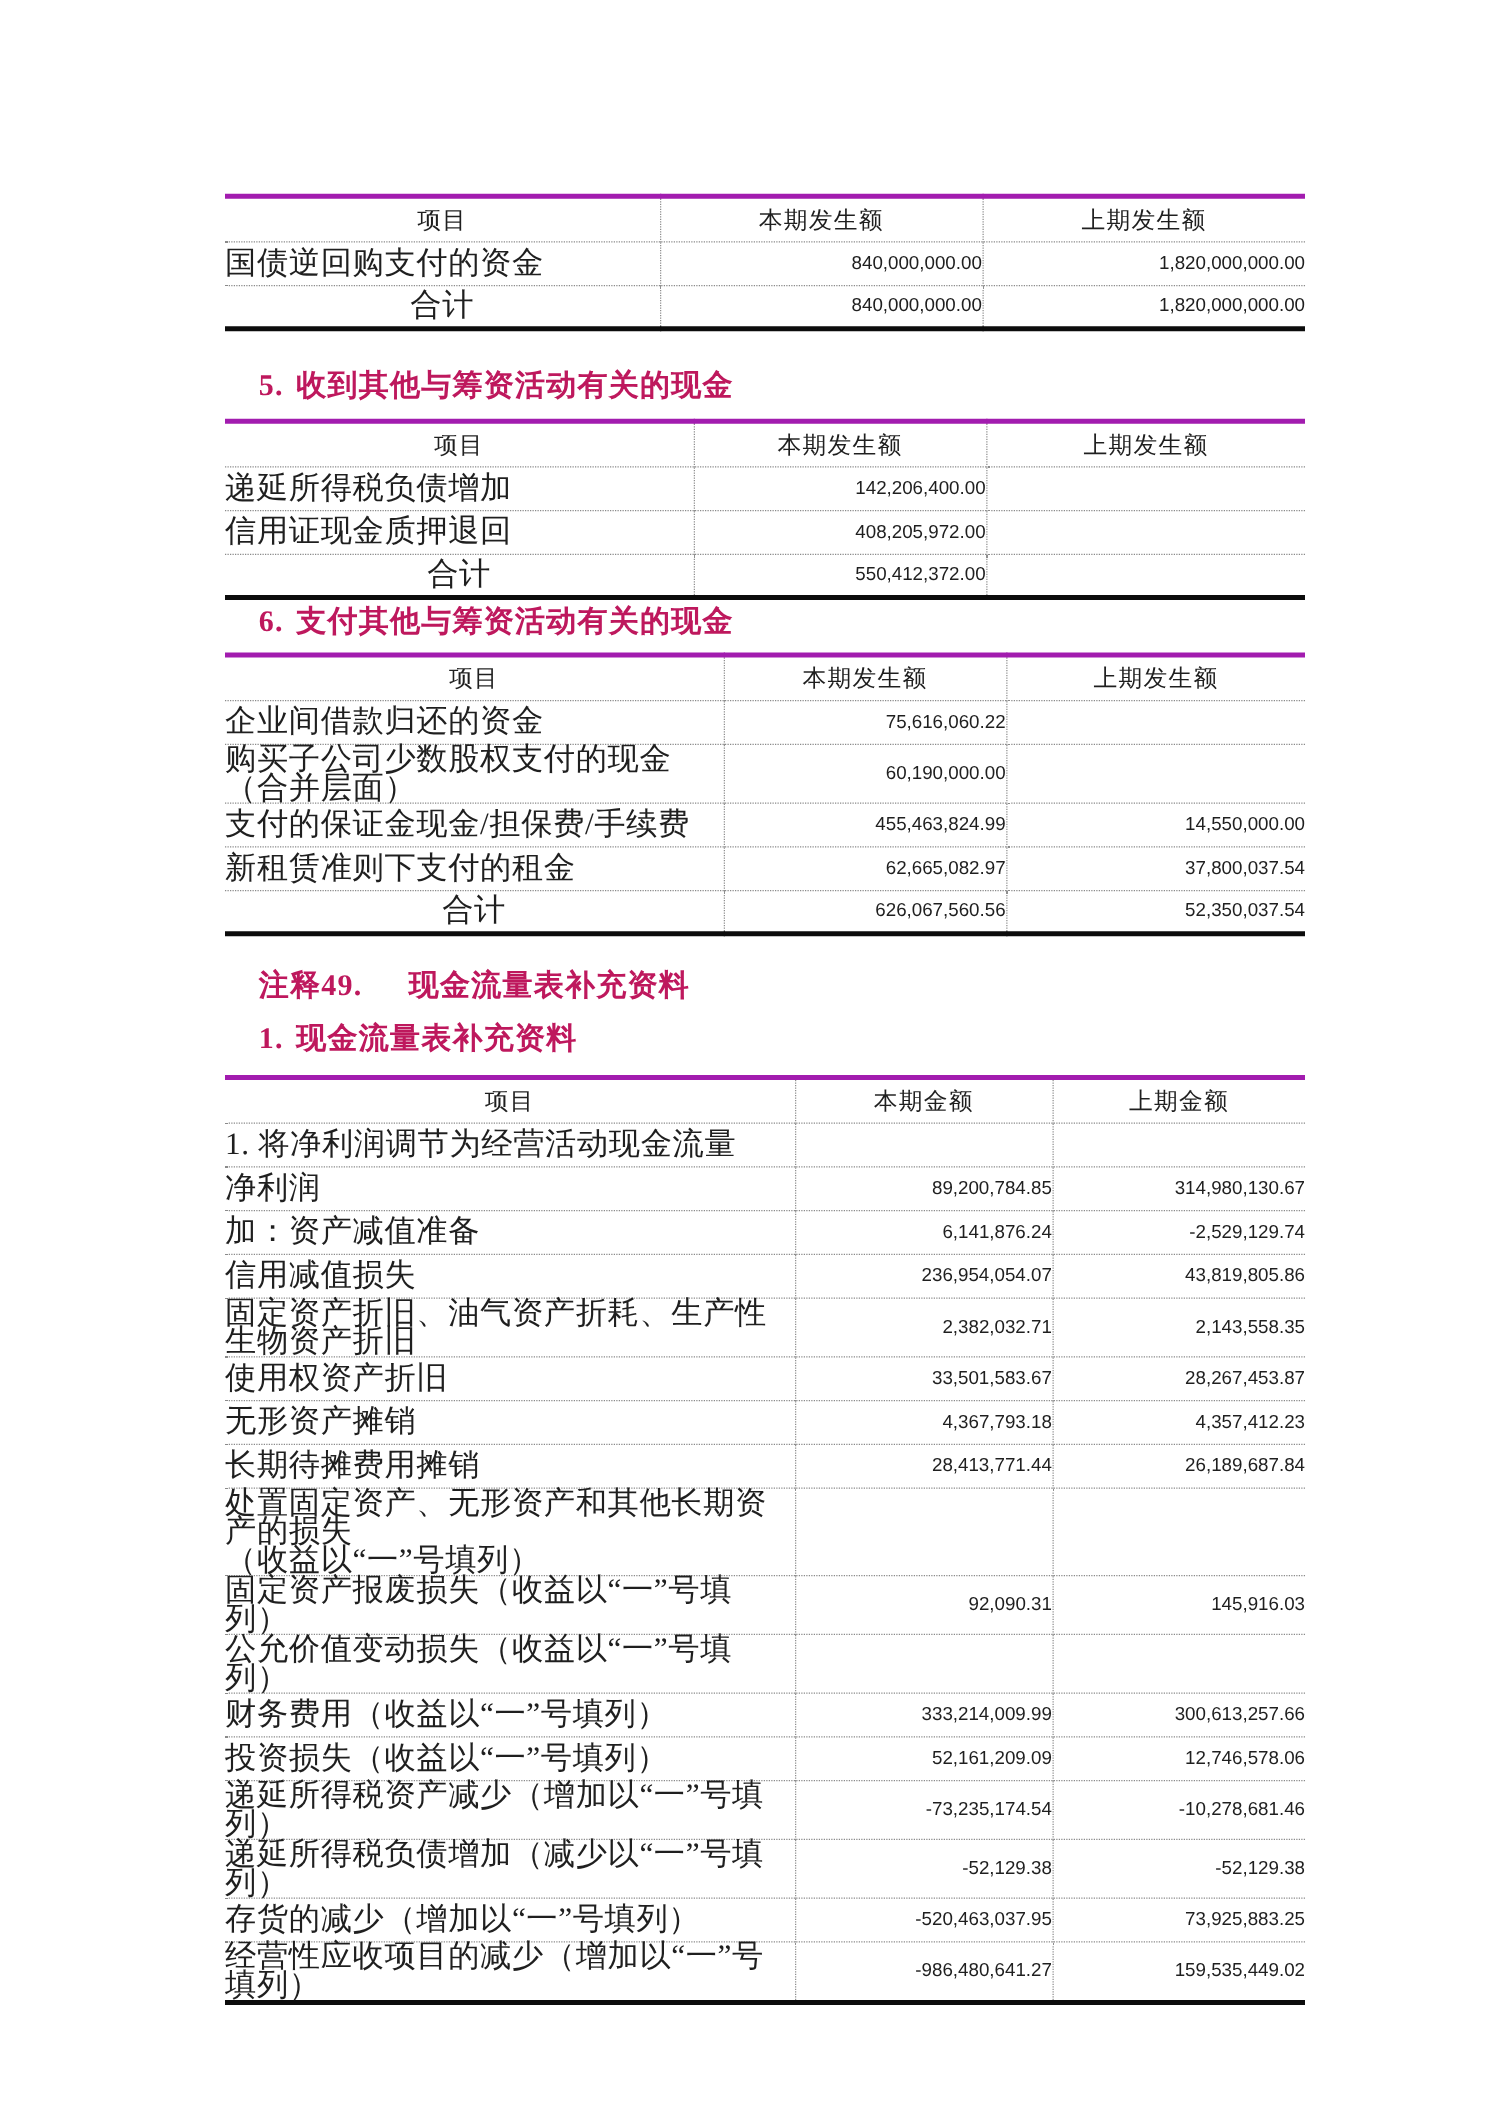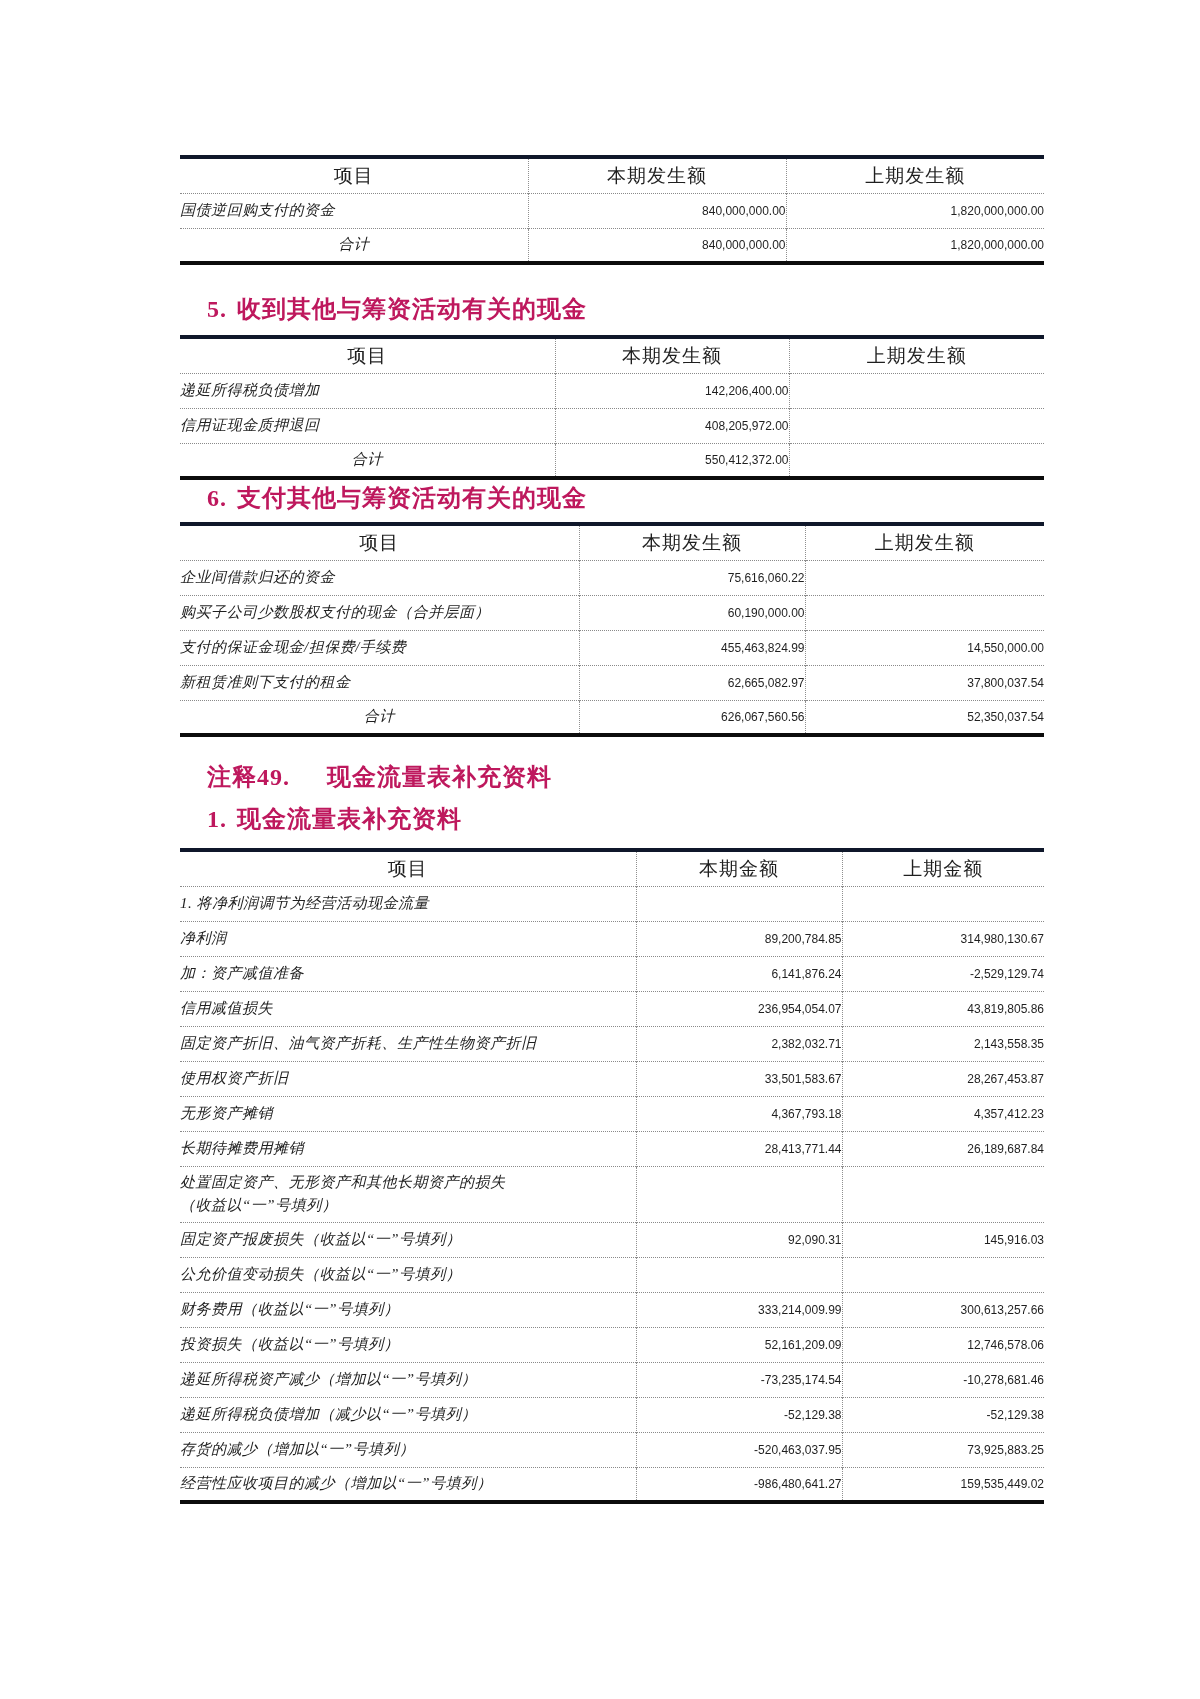--- a/index.html
+++ b/index.html
@@ -18,51 +18,50 @@
     position: absolute;
     left: 180px; top: 0;
     width: 864px;
   }
 
   
   table.fin {
     border-collapse: collapse;
     table-layout: fixed;
     width: 864px;
-    border-top: 4px solid #0f172a;
+    border-top: 4px solid #a21caf;
     border-bottom: 4px solid #0c0c0c;
   }
   table.fin th {
     font-weight: normal;
     text-align: center;
     font-size: 19px;
     letter-spacing: 1px;
     height: 36px;
     padding: 0;
   }
   table.fin td { padding: 0; height: 35px; }
   table.fin tbody td { border-top: 1px dotted #8a8a8a; }
   table.fin th:not(:last-child),
   table.fin td:not(:last-child) { border-right: 1px dotted #8f8f8f; }
 
   td.ci {
     text-align: left;
     padding-left: 10px;
-    font-size: 15px;
+    font-size: 25px;
     letter-spacing: 0.5px;
     white-space: pre-line;
     line-height: 23px;
-    font-style: italic;
   }
   td.ci.center { text-align: center; padding-left: 0; }
   td.cn {
     text-align: right;
     padding-right: 11px;
     font-family: "Liberation Sans", "DejaVu Sans", sans-serif;
-    font-size: 12px;
+    font-size: 15px;
   }
   tr.tall td { height: 56px; }
 
   .t1 { margin-top: 155px; }
   .t2 { margin-top: 12px; }
   .t3 { margin-top: 10px; }
   .t4 { margin-top: 15px; }
 
   
   .sec-head {

